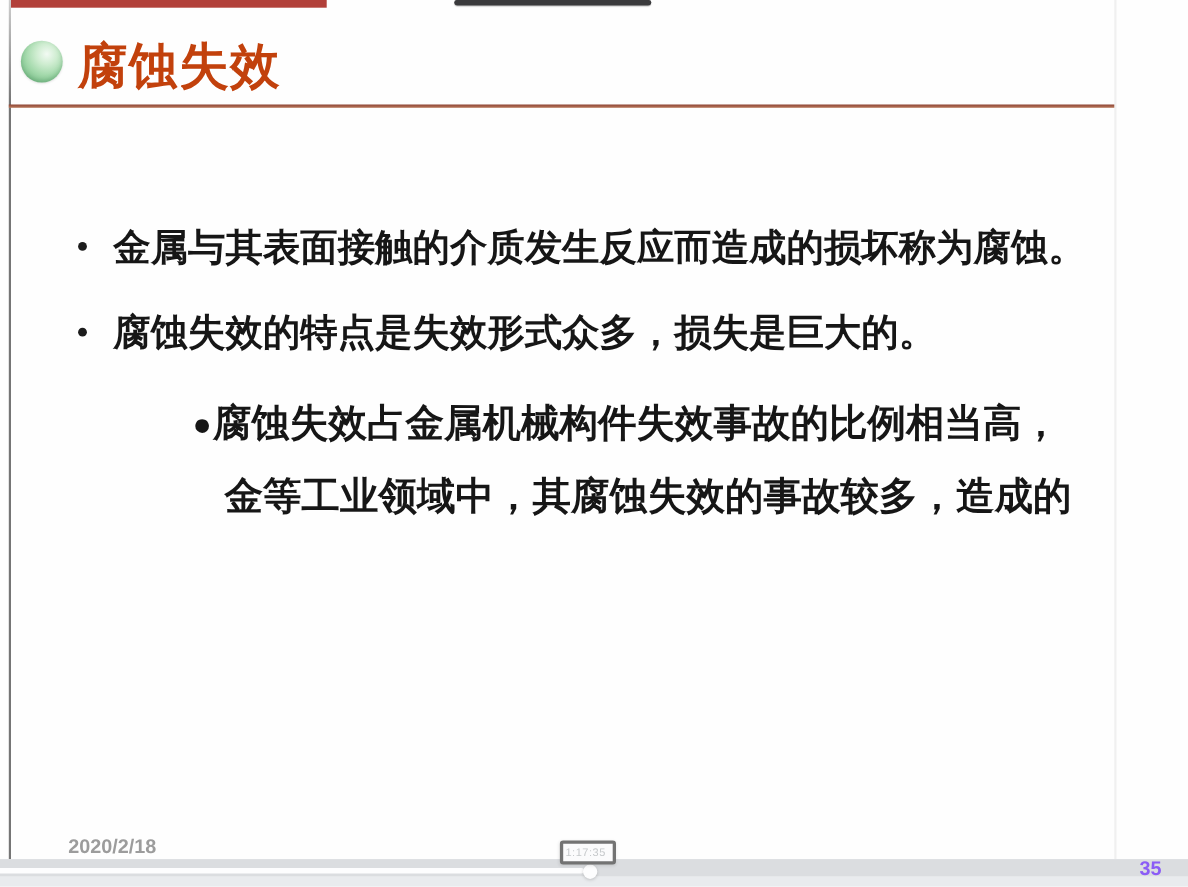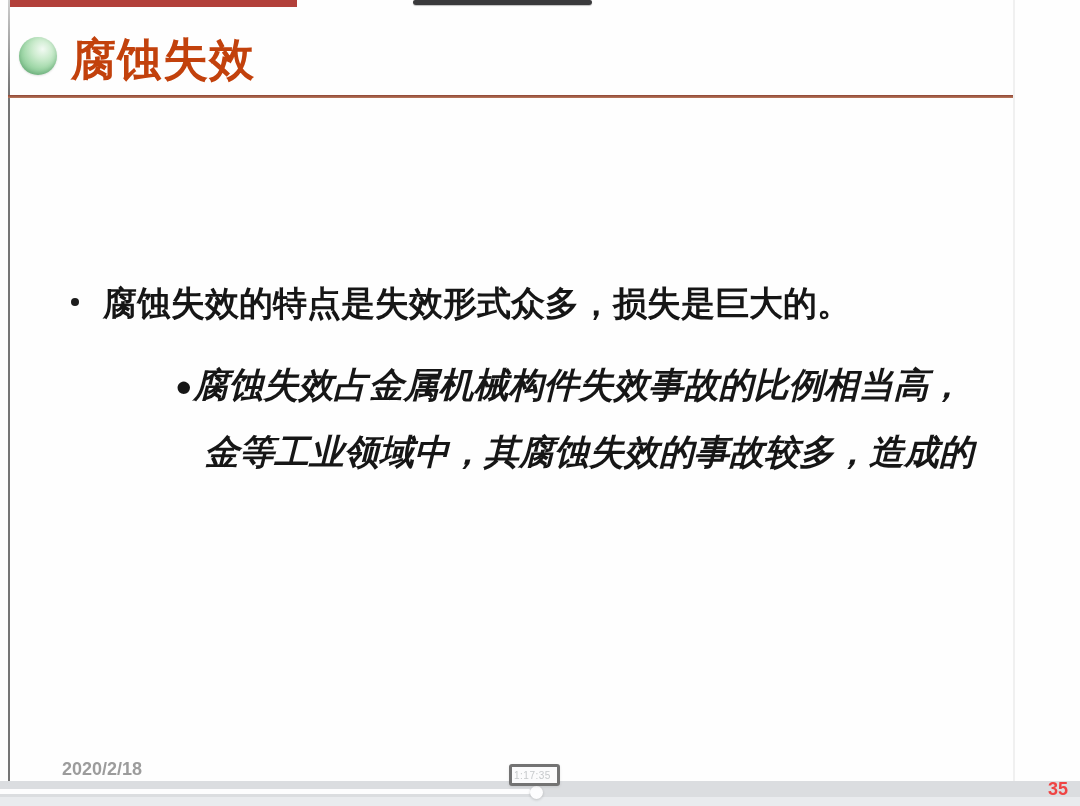--- a/index.html
+++ b/index.html
@@ -31,27 +31,27 @@
   .bullet-row{position:absolute;left:71px;display:flex;align-items:flex-start;width:945px;}
   .bullet-row.b1{top:203px;}
   .bullet-row.b2{top:281px;}
   .bullet-dot{flex:0 0 auto;width:8px;height:8px;border-radius:50%;background:#1c1c1c;
     margin:17px 24px 0 0;}
   .bullet-text{font-size:34px;font-weight:bold;color:#161616;line-height:44px;white-space:nowrap;}
 
   
   .sub-block{position:absolute;left:175px;top:352px;width:860px;
     font-size:35px;font-weight:bold;color:#161616;line-height:65px;}
-  .sub-line{padding-left:29px;white-space:nowrap;font-style:italic;}
+  .sub-line{padding-left:29px;white-space:nowrap;}
   .sub-line.first{padding-left:0;}
   .sub-marker{font-size:29px;margin-right:1px;vertical-align:1px;}
 
   
   .footer-date{position:absolute;left:62px;top:759px;font-size:18px;color:#9c9c9c;font-weight:bold;}
-  .page-number{position:absolute;left:1036px;top:779px;font-size:18px;font-weight:bold;color:#ef4444;margin-left:12px;}
+  .page-number{position:absolute;left:1036px;top:779px;font-size:18px;font-weight:bold;color:#8b5cf6;}
 
   
   .strip1{position:absolute;left:0;top:781px;width:1080px;height:16px;background:#dbdde0;}
   .strip2{position:absolute;left:0;top:797px;width:1080px;height:9px;background:#e9ebee;}
   .progress-fill{position:absolute;left:0;top:789px;width:531px;height:5px;background:#fdfdfe;
     border-radius:0 3px 3px 0;}
   .progress-knob{position:absolute;left:530px;top:786px;width:13px;height:13px;border-radius:50%;
     background:#fdfdfe;box-shadow:0 1px 3px rgba(0,0,0,.18);}
   .time-tooltip{position:absolute;left:509px;top:764px;padding:3px 6px 2px 2px;
     background:#fbfbfc;border:3px solid #737373;border-radius:3px;
@@ -65,20 +65,24 @@
 
   <div class="left-line"></div>
   <div class="right-line"></div>
   <div class="top-red-bar"></div>
   <div class="top-dark-bar"></div>
 
   <div class="sphere"></div>
   <div class="title">腐蚀失效</div>
   <div class="title-rule"></div>
 
+  <div class="bullet-row b1">
+    <span class="bullet-dot"></span>
+    <span class="bullet-text">金属与其表面接触的介质发生反应而造成的损坏称为腐蚀。</span>
+  </div>
   <div class="bullet-row b2">
     <span class="bullet-dot"></span>
     <span class="bullet-text">腐蚀失效的特点是失效形式众多，损失是巨大的。</span>
   </div>
 
   <div class="sub-block">
     <div class="sub-line first">
       <span class="sub-marker">●</span><span>腐蚀失效占金属机械构件失效事故的比例相当高，</span>
     </div>
     <div class="sub-line">金等工业领域中，其腐蚀失效的事故较多，造成的</div>

